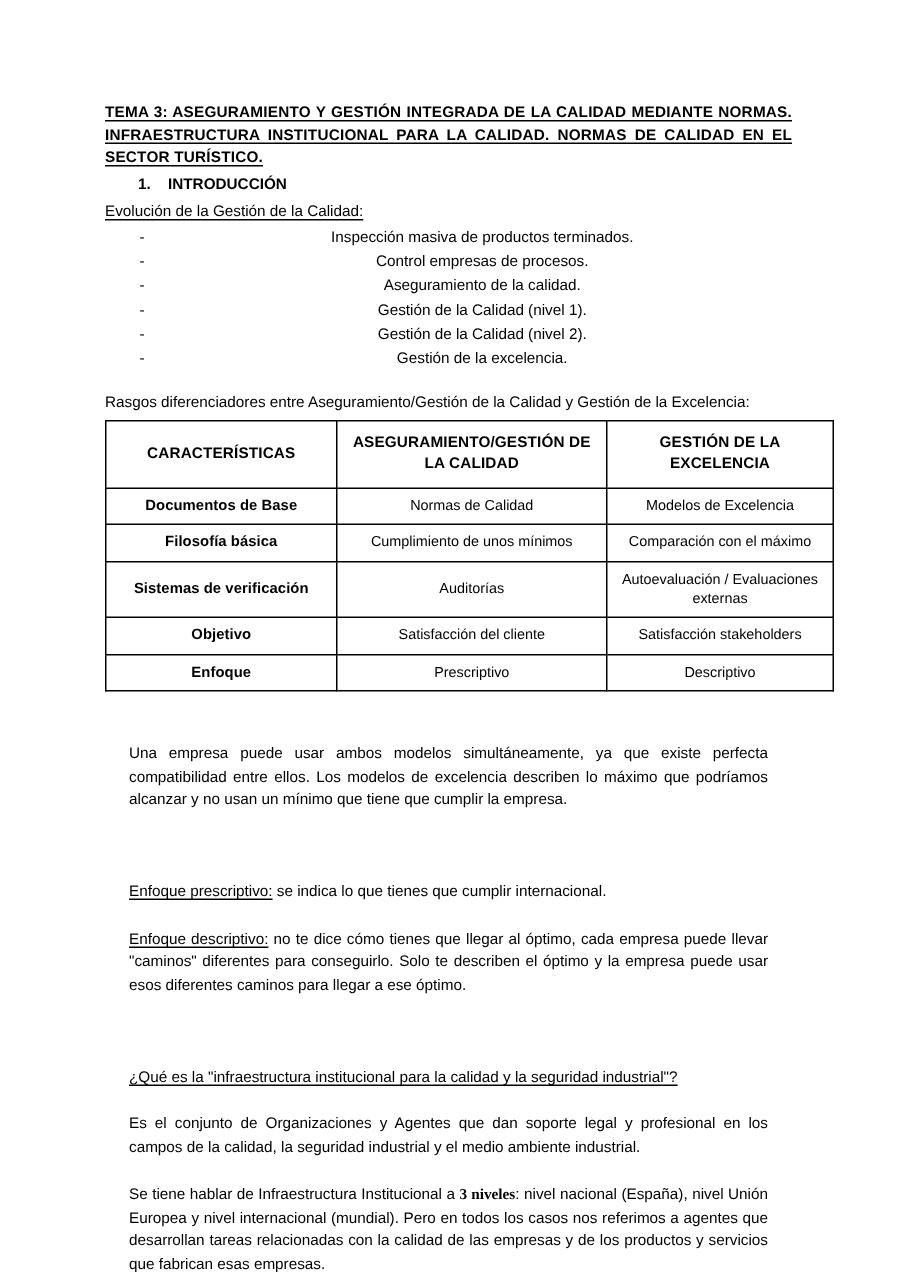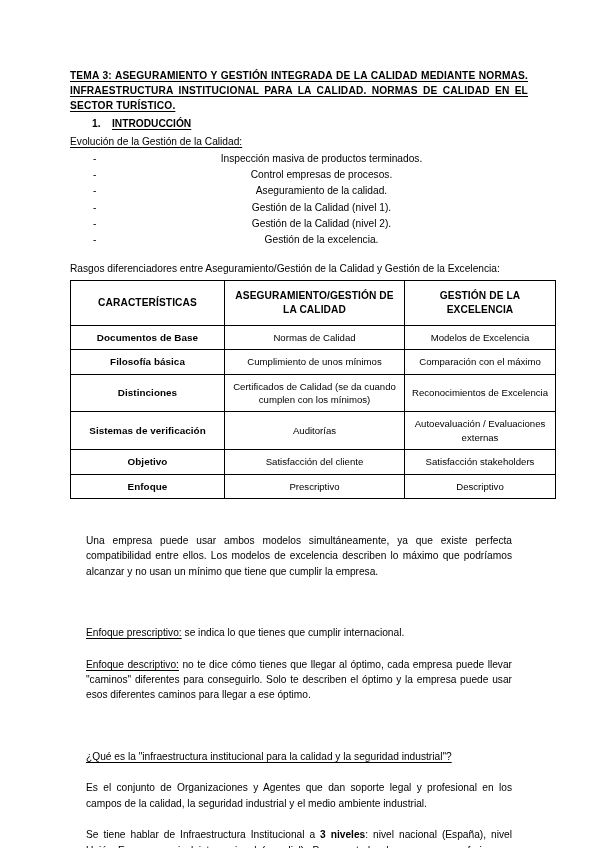--- a/index.html
+++ b/index.html
@@ -37,21 +37,20 @@
     font-weight: bold;
     line-height: 16px;
     margin: 1px 0 2px 0;
     padding-left: 22px;
   }
   .section-heading .num {
     display: inline-block;
     width: 20px;
   }
   .section-heading .txt {
-    text-decoration: underline;
     text-underline-offset: 1.5px;
   }
   .lead-underline {
     font-size: 10.2px;
     line-height: 15px;
     text-decoration: underline;
     text-underline-offset: 1.5px;
     margin: 0 0 2px 0;
   }
   .bullets {
@@ -113,21 +112,21 @@
     line-height: 15.4px;
     text-align: justify;
     margin: 16px;
   }
   .gap-after-table { height: 18px; }
   .gap-md { height: 14px; }
   .u {
     text-decoration: underline;
     text-underline-offset: 1.5px;
   }
-  .b { font-weight: bold; }
+  .b { font-weight: bold; font-family: Liberation Serif, serif; }
 </style>
 </head>
 <body>
 
 <div class="page">
 
   <h1 class="doc-title">TEMA 3: ASEGURAMIENTO Y GESTIÓN INTEGRADA DE LA CALIDAD MEDIANTE NORMAS. INFRAESTRUCTURA INSTITUCIONAL PARA LA CALIDAD. NORMAS DE CALIDAD EN EL SECTOR TURÍSTICO.</h1>
 
   <div class="section-heading">
     <span class="num">1.</span><span class="txt">INTRODUCCIÓN</span>
@@ -159,25 +158,20 @@
         <td class="col1">Documentos de Base</td>
         <td class="col2">Normas de Calidad</td>
         <td class="col3">Modelos de Excelencia</td>
       </tr>
       <tr>
         <td class="col1">Filosofía básica</td>
         <td class="col2">Cumplimiento de unos mínimos</td>
         <td class="col3">Comparación con el máximo</td>
       </tr>
       <tr>
-        <td class="col1">Distinciones</td>
-        <td class="col2">Certificados de Calidad (se da cuando cumplen con los mínimos)</td>
-        <td class="col3">Reconocimientos de Excelencia</td>
-      </tr>
-      <tr>
         <td class="col1">Sistemas de verificación</td>
         <td class="col2">Auditorías</td>
         <td class="col3">Autoevaluación / Evaluaciones externas</td>
       </tr>
       <tr>
         <td class="col1">Objetivo</td>
         <td class="col2">Satisfacción del cliente</td>
         <td class="col3">Satisfacción stakeholders</td>
       </tr>
       <tr>

